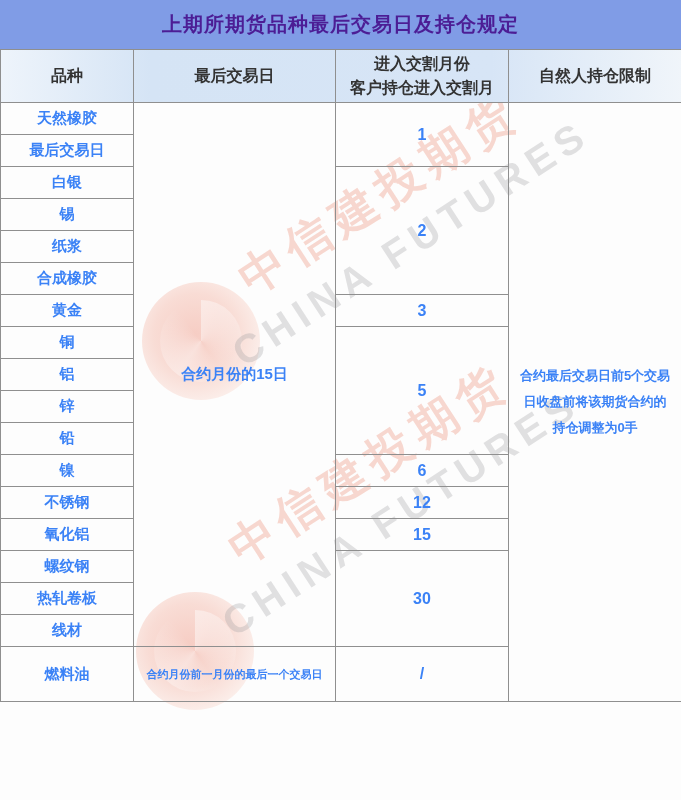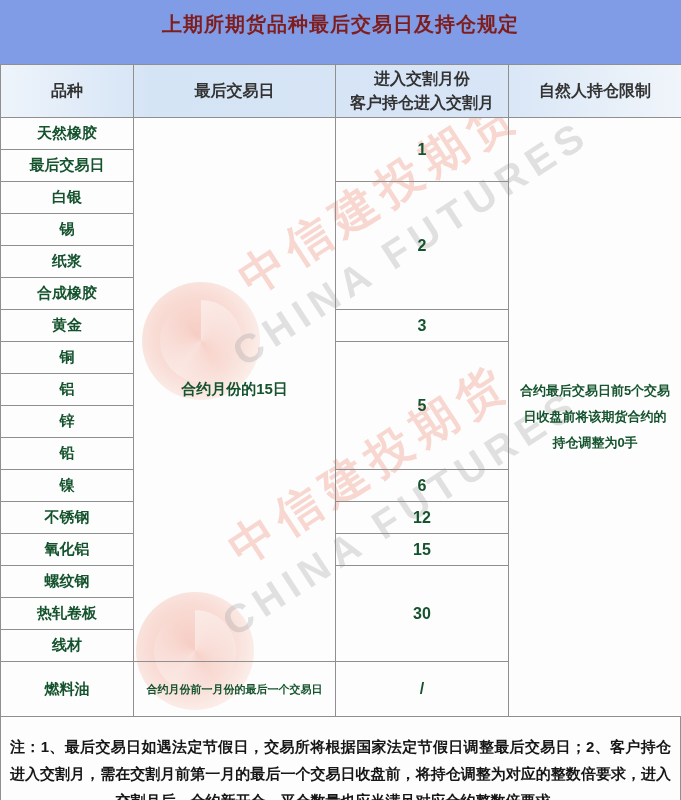--- a/index.html
+++ b/index.html
@@ -55,41 +55,41 @@
   .wm-en {
     font-size:40px; font-weight:700;
     letter-spacing:7px;
     color:rgba(150,150,155,0.28);
     margin-top:4px;
   }
 
   
   .title-bar {
     position:relative; z-index:2;
-    width:681px; height:64px;
+    width:681px; height:49px;
     background:#809ce6;
-    color:#7f1d1d;
+    color:#4c1d95;
     font-size:20px; font-weight:700;
     text-align:center;
     line-height:48px;
     letter-spacing:1px;
   }
 
   
   table.futures {
     position:relative; z-index:1;
     width:681px;
     border-collapse:collapse;
     table-layout:fixed;
   }
   table.futures td, table.futures th {
     border:1px solid #8f8f8f;
     text-align:center;
     vertical-align:middle;
-    color:#14532d;
+    color:#3b82f6;
     background:transparent;
   }
   tr.header-row {
     height:53px;
     background:linear-gradient(90deg,#eef4fb 0%,#d5e4f5 22%,#d7e5f6 72%,#f0f5fa 100%);
   }
   tr.header-row th {
     font-size:16px; font-weight:700; color:#333333;
     line-height:1.5;
   }
@@ -224,15 +224,14 @@
         <td class="product-cell">线材</td>
       </tr>
       <tr class="fuel-row">
         <td class="product-cell">燃料油</td>
         <td class="lastday-fuel-cell">合约月份前一月份的最后一个交易日</td>
         <td class="multiple-cell">/</td>
       </tr>
     </tbody>
   </table>
 
-  <div class="note">注：1、最后交易日如遇法定节假日，交易所将根据国家法定节假日调整最后交易日；2、客户持仓进入交割月，需在交割月前第一月的最后一个交易日收盘前，将持仓调整为对应的整数倍要求，进入交割月后，合约新开仓、平仓数量也应当满足对应合约整数倍要求。</div>
 
 </div>
 
 </body></html>

